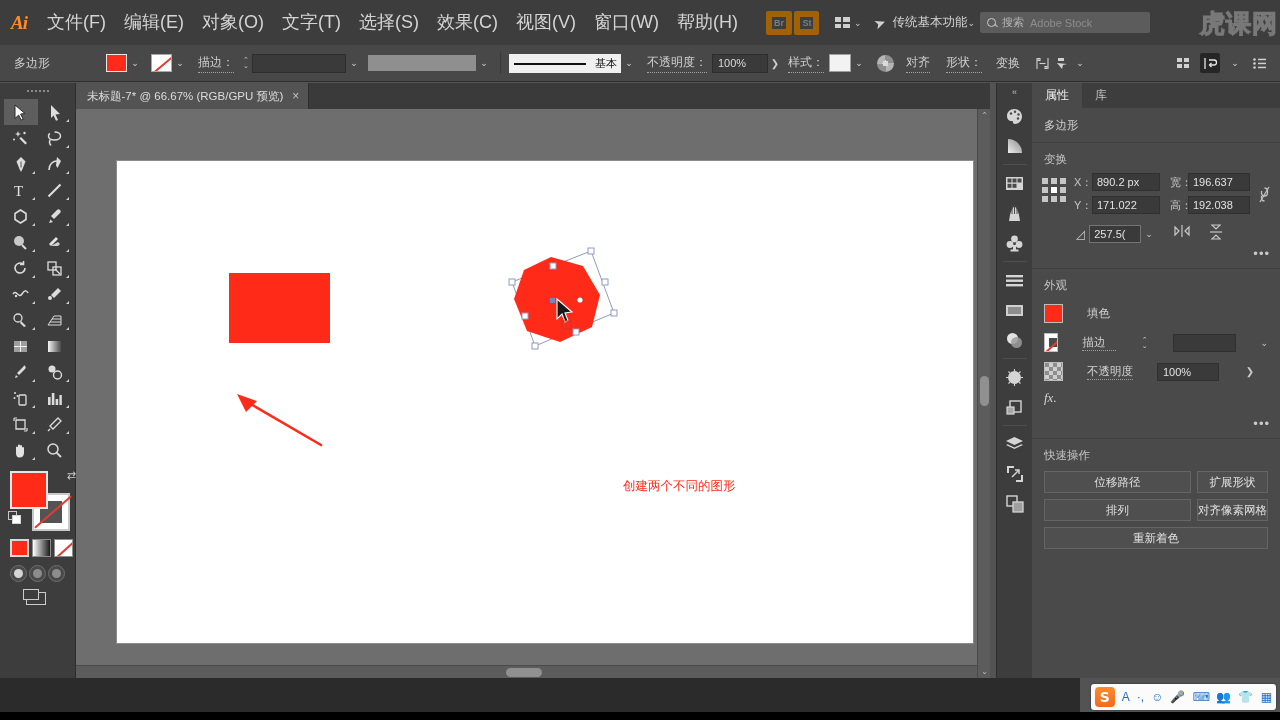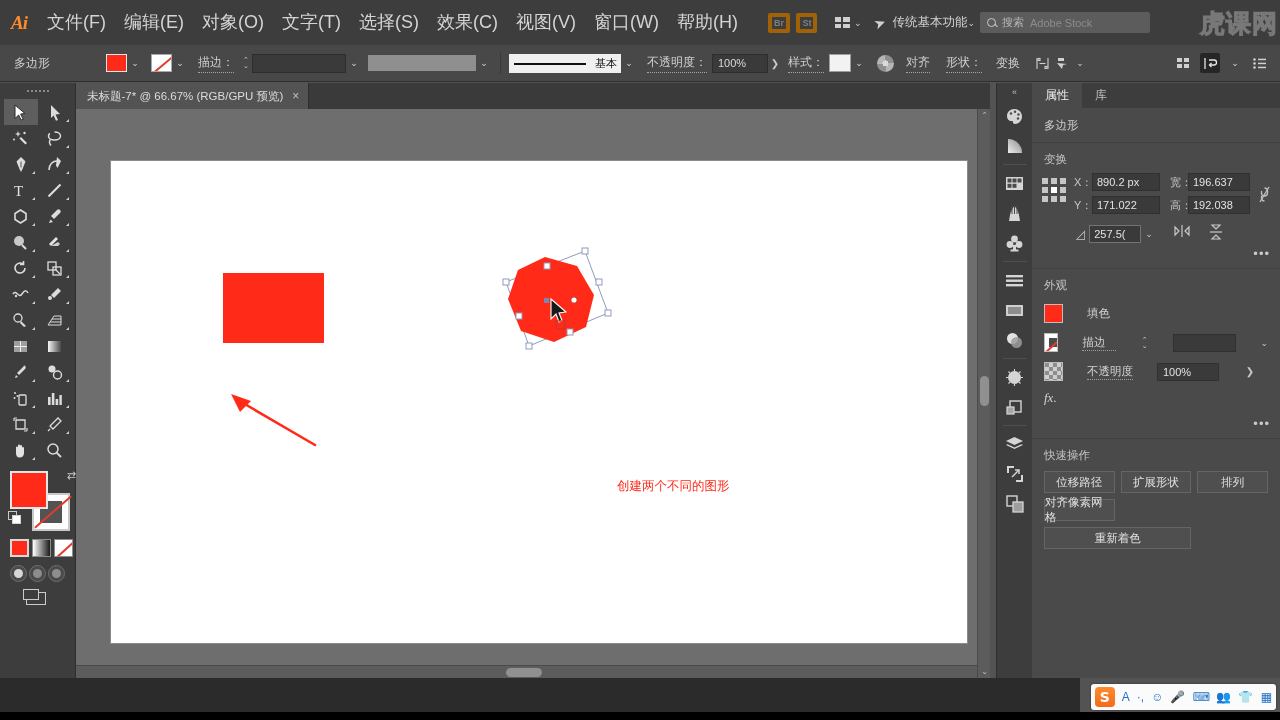--- a/index.html
+++ b/index.html
@@ -24,21 +24,21 @@
   }
   .menu-item {
     padding: 0 9px; height:45px; line-height:45px;
     color:#d4d4d4; font-size:18px; white-space:nowrap; cursor:default;
   }
   .mb-spacer { flex: 0 0 18px; }
   .mb-icon-btn {
     width:22px; height:22px; margin:0 3px; display:flex; align-items:center; justify-content:center;
     color:#8c8c8c; font-size:11px; font-weight:bold; border-radius:2px;
   }
-  .mb-badge { border:4px solid #a16207; color:#7e7e7e; font-size:9px; padding:1px 2px; border-radius:2px; }
+  .mb-badge { border:6px solid #a16207; color:#7e7e7e; font-size:9px; padding:1px 2px; border-radius:2px; }
   .arrange-btn { display:flex; align-items:center; gap:4px; margin-left:14px; }
   .arrange-grid { width:15px; height:11px; display:grid; grid-template-columns:6px 7px; gap:2px; }
   .arrange-grid i { background:#cfcfcf; display:block; }
   .chev { color:#c8c8c8; font-size:9px; }
   .rocket { color:#d0d0d0; font-size:14px; margin-left:12px; transform:rotate(-20deg); }
   .ws-switcher {
     position:absolute; right:305px; top:0; height:45px; display:flex; align-items:center;
     color:#d4d4d4; font-size:12.5px; gap:0;
   }
   .searchbox {
@@ -152,21 +152,21 @@
   .tb-bottom { margin:10px 0 0 26px; }
   .tb-bottom .bx { width:20px;height:13px;border:1.5px solid #cbcbcb;position:relative; }
   .tb-bottom .bx:before{content:'';position:absolute;left:-4px;top:-4px;width:14px;height:9px;border:1.5px solid #cbcbcb;background:#3d3d3d;}
 
   
   .canvas-area {
     position:absolute; left:76px; top:109px; width:914px; height:569px;
     background:#6e6e6e; overflow:hidden;
   }
   .artboard {
-    position:absolute; left:35px; top:52px; width:856px; height:482px; background:#fff;
+    position:absolute; left:41px; top:52px; width:856px; height:482px; background:#fff;
     box-shadow:0 0 0 1px #8b8b8b;
   }
   .shape-rect { position:absolute; left:112px; top:112px; width:101px; height:70px; background:#FF2A18; }
   .poly-wrap { position:absolute; left:385px; top:82px; width:120px; height:128px; }
   .annot-text {
     position:absolute; left:506px; top:317px; color:#FF2A18; font-size:12.5px;
     white-space:nowrap; font-family:"DejaVu Sans","Liberation Sans",sans-serif;
   }
   
   .vscroll { position:absolute; right:0; top:0; width:13px; height:569px; background:#5c5c5c; border-left:1px solid #4a4a4a;}
@@ -229,21 +229,21 @@
   .app-sw.stroke { background:#fff; position:relative; overflow:hidden;}
   .app-sw.stroke:before{content:'';position:absolute;left:4px;top:4px;width:9px;height:9px;background:#4a4a4a;}
   .app-sw.stroke:after{content:'';position:absolute;left:-3px;top:8px;width:28px;height:1.5px;background:#e23b2e;transform:rotate(-42deg);}
   .app-sw.opac { background:
     conic-gradient(#cfcfcf 0 25%, #8d8d8d 0 50%, #cfcfcf 0 75%, #8d8d8d 0) 0 0/8px 8px; }
   .app-lab { color:#d2d2d2; font-size:11.5px; width:52px; }
   .app-lab.u { border-bottom:1px dotted #9e9e9e; width:fit-content; min-width:34px; }
   .stroke-in { background:#3a3a3a; border:1px solid #303030; height:18px; width:86px; }
   .opac-in { background:#3a3a3a; border:1px solid #303030; height:18px; width:62px; color:#e2e2e2; font-size:11px; display:flex; align-items:center; padding:0 5px;}
   .fx-row { color:#d2d2d2; font-size:13px; font-style:italic; font-family:"Liberation Serif",serif; padding:4px 12px 8px; }
-  .qa-grid { display:grid; grid-template-columns:1fr 1fr 1fr; gap:6px; padding:2px 12px; }
+  .qa-grid { display:grid; grid-template-columns:1fr; gap:6px; padding:2px 12px; }
   .qa-btn {
     background:#4f4f4f; border:1px solid #656565; height:22px; color:#e0e0e0;
     font-size:11.5px; display:flex; align-items:center; justify-content:center;
   }
   .qa-full { grid-column:1 / span 2; }
 
   
   .taskbar { position:absolute; left:0; bottom:0; width:1280px; height:8px; background:#000; }
   .ime {
     position:absolute; right:4px; bottom:10px; height:26px; background:#fbfbfb;

